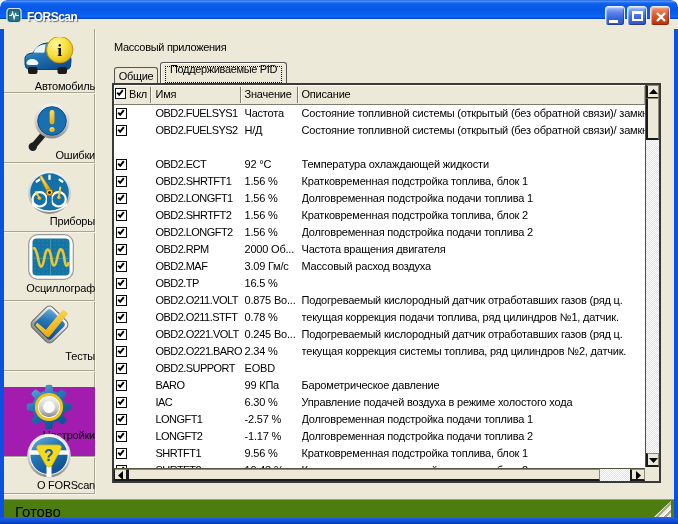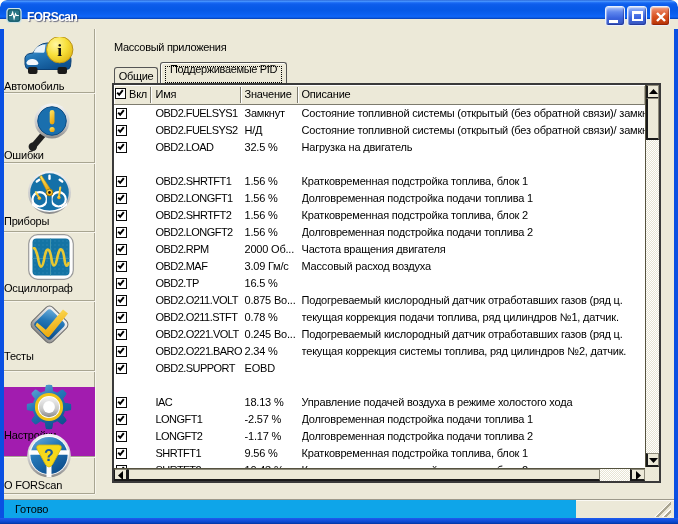--- a/index.html
+++ b/index.html
@@ -6,40 +6,40 @@
 .abs{position:absolute}
 .tb{position:absolute;left:0;top:0;width:678px;height:19px;border-radius:7px 7px 0 0;
 background:linear-gradient(180deg,#2057ca 0%,#4997ff 5%,#3f8dfd 9%,#1c6cf5 14%,#0e5eec 22%,#085ae8 38%,#0659e7 55%,#0a5ff0 75%,#0e65f8 86%,#0c5ce4 92%,#0748c6 97%,#0340b0 100%)}
 .tb .ttl{position:absolute;left:27px;top:10px;font-size:12px;font-weight:bold;color:#fff;letter-spacing:-.55px;text-shadow:1px 1px 1px rgba(0,10,60,.55)}
 .wbtn{position:absolute;top:6px;width:20px;height:20px;border-radius:3px;border:1px solid #e8f0fc}
 .bmin,.bmax{background:linear-gradient(180deg,#aac2f8 0%,#6088ee 28%,#3a63de 62%,#3a5cc8 88%,#3856c0 100%);box-shadow:inset 1px 1px 1px rgba(255,255,255,.45),inset -1px -1px 1px rgba(0,0,80,.35)}
 .bclose{background:linear-gradient(180deg,#f0a284 0%,#e5724c 26%,#d8511f 55%,#c23c0e 85%,#b23408 100%);box-shadow:inset 1px 1px 1px rgba(255,255,255,.5),inset -1px -1px 1px rgba(90,0,0,.35)}
 .brd{position:absolute;background:#0a50e2}
 .side{position:absolute;left:4px;top:29px;width:92px;height:465px}
 .sbtn{position:absolute;left:0;width:91px;border-bottom:1px solid #a8a591;box-shadow:0 1px 0 #f7f5ec}
-.sbtn .lbl{position:absolute;left:0;width:91px;text-align:left;font-size:11px;color:#000;letter-spacing:-.2px}
+.sbtn .lbl{position:absolute;left:0;width:91px;text-align:right;font-size:11px;color:#000;letter-spacing:-.2px}
 .sideedge{position:absolute;left:95px;top:29px;width:1px;height:465px;background:#f7f5ec}
 .sideedge2{position:absolute;left:94px;top:29px;width:1px;height:465px;background:#a8a591}
 .mtitle{position:absolute;left:114px;top:41px;font-size:11px;color:#000;letter-spacing:-.3px}
 .tab{position:absolute;border:1px solid #555;border-bottom:none;border-radius:3px 3px 0 0;background:#ece9d8;font-size:11px;text-align:center;letter-spacing:-.35px}
 .grid{position:absolute;left:112px;top:83px;width:549px;height:400px;border:2px solid #3a3a3a;background:#fff}
 .ghead{position:absolute;left:0;top:0;width:531px;height:20px;background:#ece9d8;border-bottom:1px solid #7d7b6e;box-shadow:inset 1px 1px 0 #fff,inset -1px 0 0 #aca899;font-size:11px;letter-spacing:-.2px}
 .hsep{position:absolute;top:2px;width:1px;height:16px;background:#7d7b6e;box-shadow:1px 0 0 #fff}
 .cb{position:absolute;width:11px;height:11px;background:#fff;border:1.7px solid #0a0a0a}
 .cb svg{position:absolute;left:0;top:0}
 .rows{position:absolute;left:0;top:0;width:531px;height:383px;overflow:hidden;font-size:11px;letter-spacing:-.2px}
 .row{position:absolute;left:0;width:531px;height:17px}
 .row span{position:absolute;top:2px;white-space:nowrap}
 .c1{left:41.5px;letter-spacing:-.55px}.c2{left:130.5px}.c3{left:187.5px;width:344px;overflow:hidden}
 .dith{background-image:linear-gradient(45deg,#fff 25%,transparent 25%,transparent 75%,#fff 75%),linear-gradient(45deg,#fff 25%,#e7e4d3 25%,#e7e4d3 75%,#fff 75%);background-size:2px 2px;background-position:0 0,1px 1px}
 .sbb{position:absolute;background:#ece9d8;border:1px solid #8d8a7a;border-left-color:#1a1a1a;border-bottom-color:#1a1a1a;border-left-width:2px;border-bottom-width:2px}
 .vsb{position:absolute;left:531px;top:0;width:14px;height:382px}
 .hsb{position:absolute;left:0;top:383px;width:531px;height:13px}
 .corner{position:absolute;left:531px;top:382px;width:14px;height:14px;background:#ece9d8}
-.status{position:absolute;left:4px;top:500px;width:572px;height:18px;background:#0ea5e9;font-size:11px;letter-spacing:-.1px}
+.status{position:absolute;left:4px;top:500px;width:670px;height:18px;background:#4d7c0f;font-size:15px;letter-spacing:-.1px}
 .gline1{position:absolute;left:4px;top:499px;width:670px;height:1px;background:#9c998a}
 .gline2{position:absolute;left:4px;top:500px;width:670px;height:1px;background:#fbfaf5}
 .grip{position:absolute;left:654px;top:501px;width:17px;height:16px;clip-path:polygon(100% 0,100% 100%,0 100%);background:repeating-linear-gradient(135deg,#fdfcf8 0 1.5px,#a9a591 1.5px 3.2px,#ece9d8 3.2px 5.6px)}
 </style></head><body>
 <div class="win">
   <div class="tb">
     <svg class="abs" style="left:6px;top:8px" width="16" height="15" viewBox="0 0 17 17">
       <rect x="0.5" y="0.5" width="16" height="16" rx="3.4" fill="#2a7687" stroke="#cfe3e8" stroke-width="1.4"></rect>
       <rect x="2.2" y="2.2" width="12.6" height="12.6" rx="2.2" fill="none" stroke="#145261" stroke-width="1"></rect>
       <path d="M3 8.5 L5.5 8.5 L7 5 L8.6 12 L10.2 6.5 L11.2 8.5 L14 8.5" stroke="#fff" stroke-width="1.3" fill="none"></path>
@@ -391,42 +391,42 @@
 
   <div class="grid">
     <div class="rows">
 <div class="row" style="top:20px">
           <div class="cb" style="left:2px;top:3px">
             <svg width="8" height="8" viewBox="0 0 8 8">
               <path d="M1.2 3.6 L3.2 5.8 L6.8 1.2" stroke="#000" stroke-width="2" fill="none"></path>
             </svg>
           </div>
           <span class="c1">OBD2.FUELSYS1</span>
-          <span class="c2">Замкнут</span>
+          <span class="c2">Частота</span>
           <span class="c3">Состояние топливной системы (открытый (без обратной связи)/ замкнутый</span>
         </div>
 <div class="row" style="top:37px">
           <div class="cb" style="left:2px;top:3px">
             <svg width="8" height="8" viewBox="0 0 8 8">
               <path d="M1.2 3.6 L3.2 5.8 L6.8 1.2" stroke="#000" stroke-width="2" fill="none"></path>
             </svg>
           </div>
           <span class="c1">OBD2.FUELSYS2</span>
           <span class="c2">Н/Д</span>
           <span class="c3">Состояние топливной системы (открытый (без обратной связи)/ замкнутый</span>
         </div>
-<div class="row" style="top:54px">
-          <div class="cb" style="left:2px;top:3px">
-            <svg width="8" height="8" viewBox="0 0 8 8">
-              <path d="M1.2 3.6 L3.2 5.8 L6.8 1.2" stroke="#000" stroke-width="2" fill="none"></path>
-            </svg>
-          </div>
-          <span class="c1">OBD2.LOAD</span>
-          <span class="c2">32.5 %</span>
-          <span class="c3">Нагрузка на двигатель</span>
+<div class="row" style="top:71px">
+          <div class="cb" style="left:2px;top:3px">
+            <svg width="8" height="8" viewBox="0 0 8 8">
+              <path d="M1.2 3.6 L3.2 5.8 L6.8 1.2" stroke="#000" stroke-width="2" fill="none"></path>
+            </svg>
+          </div>
+          <span class="c1">OBD2.ECT</span>
+          <span class="c2">92 °C</span>
+          <span class="c3">Температура охлаждающей жидкости</span>
         </div>
 <div class="row" style="top:88px">
           <div class="cb" style="left:2px;top:3px">
             <svg width="8" height="8" viewBox="0 0 8 8">
               <path d="M1.2 3.6 L3.2 5.8 L6.8 1.2" stroke="#000" stroke-width="2" fill="none"></path>
             </svg>
           </div>
           <span class="c1">OBD2.SHRTFT1</span>
           <span class="c2">1.56 %</span>
           <span class="c3">Кратковременная подстройка топлива, блок 1</span>
@@ -532,28 +532,38 @@
         </div>
 <div class="row" style="top:275px">
           <div class="cb" style="left:2px;top:3px">
             <svg width="8" height="8" viewBox="0 0 8 8">
               <path d="M1.2 3.6 L3.2 5.8 L6.8 1.2" stroke="#000" stroke-width="2" fill="none"></path>
             </svg>
           </div>
           <span class="c1">OBD2.SUPPORT</span>
           <span class="c2">EOBD</span>
         </div>
+<div class="row" style="top:292px">
+          <div class="cb" style="left:2px;top:3px">
+            <svg width="8" height="8" viewBox="0 0 8 8">
+              <path d="M1.2 3.6 L3.2 5.8 L6.8 1.2" stroke="#000" stroke-width="2" fill="none"></path>
+            </svg>
+          </div>
+          <span class="c1">BARO</span>
+          <span class="c2">99 КПа</span>
+          <span class="c3">Барометрическое давление</span>
+        </div>
 <div class="row" style="top:309px">
           <div class="cb" style="left:2px;top:3px">
             <svg width="8" height="8" viewBox="0 0 8 8">
               <path d="M1.2 3.6 L3.2 5.8 L6.8 1.2" stroke="#000" stroke-width="2" fill="none"></path>
             </svg>
           </div>
           <span class="c1">IAC</span>
-          <span class="c2">18.13 %</span>
+          <span class="c2">6.30 %</span>
           <span class="c3">Управление подачей воздуха в режиме холостого хода</span>
         </div>
 <div class="row" style="top:326px">
           <div class="cb" style="left:2px;top:3px">
             <svg width="8" height="8" viewBox="0 0 8 8">
               <path d="M1.2 3.6 L3.2 5.8 L6.8 1.2" stroke="#000" stroke-width="2" fill="none"></path>
             </svg>
           </div>
           <span class="c1">LONGFT1</span>
           <span class="c2">-2.57 %</span>

